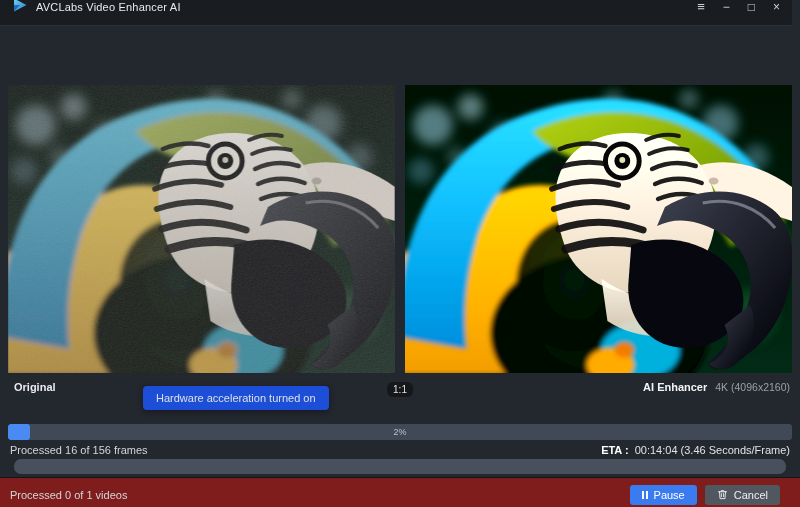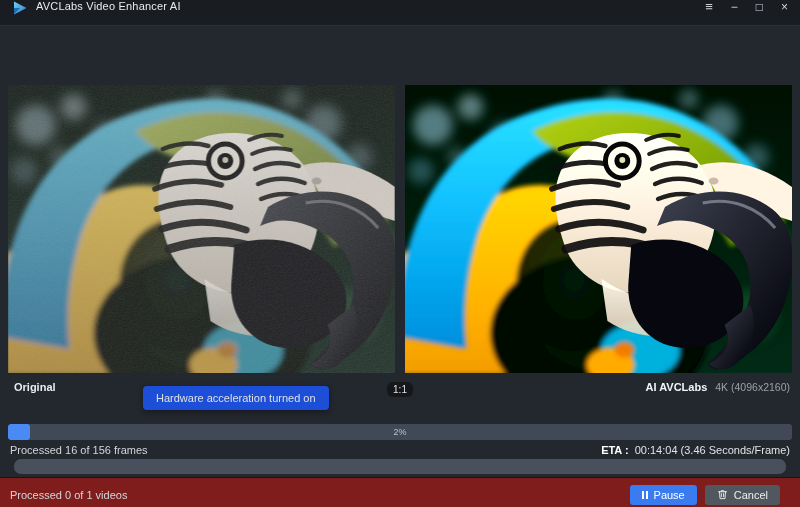--- a/index.html
+++ b/index.html
@@ -1,21 +1,21 @@
 <!DOCTYPE html>
 <html><head>
 <meta charset="utf-8">
 <style>
   html,body{margin:0;padding:0;background:#101215;}
   *{box-sizing:border-box;font-family:"Liberation Sans",sans-serif;}
   .app{position:relative;width:800px;height:507px;background:#23272e;overflow:hidden;color:#dfe2e6;}
 
   
-  .titlebar{position:absolute;top:0;left:0;right:0;height:26px;background:#191c21;
-    border-bottom:1px solid #2a2e35;display:flex;align-items:flex-start;padding:0 12px;}
+  .titlebar{position:absolute;top:0;left:0;right:8px;height:26px;background:#191c21;
+    border-bottom:1px solid #2a2e35;display:flex;align-items:flex-end;padding:12px 12px;}
   .logo{width:16px;height:16px;margin-right:8px;flex:0 0 auto;}
   .title{font-size:11px;color:#e8eaec;letter-spacing:.2px;}
   .win-controls{margin-left:auto;display:flex;align-items:center;gap:18px;}
   .win-btn{font-size:12px;color:#cfd3d8;cursor:default;line-height:1;}
   .win-btn.menu{font-size:13px;}
 
   
   .panel{position:absolute;top:85px;width:387px;height:288px;overflow:hidden;background:#0a140d;}
   .panel-left{left:8px;}
   .panel-right{left:405px;}
@@ -199,21 +199,21 @@
   </div>
   <div class="panel panel-right">
     <svg class="parrot-svg" viewBox="0 0 390 288" preserveAspectRatio="none">
       <use href="#parrot"></use>
     </svg>
   </div>
 
   <span class="caption-left">Original</span>
   <span class="ratio-badge">1:1</span>
   <div class="caption-right">
-    <span class="mode-label">AI AVCLabs</span>
+    <span class="mode-label">AI Enhancer</span>
     <span class="mode-value">4K (4096x2160)</span>
   </div>
   <div class="tooltip">Hardware acceleration turned on</div>
 
   <div class="bar bar1">
     <div class="bar-fill has-min" style="width: 2%;"></div>
     <div class="bar-label">2%</div>
   </div>
   <span class="stat-row-left">Processed 16 of 156 frames</span>
   <span class="stat-row-right">

